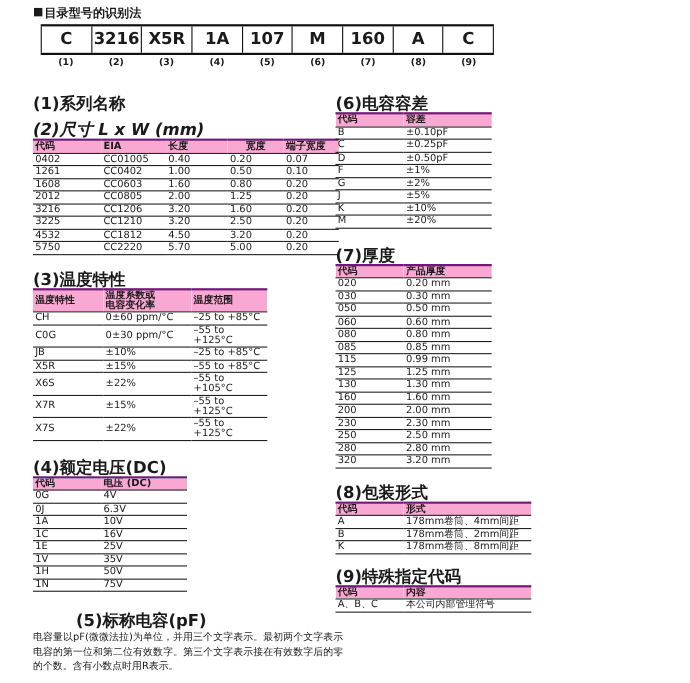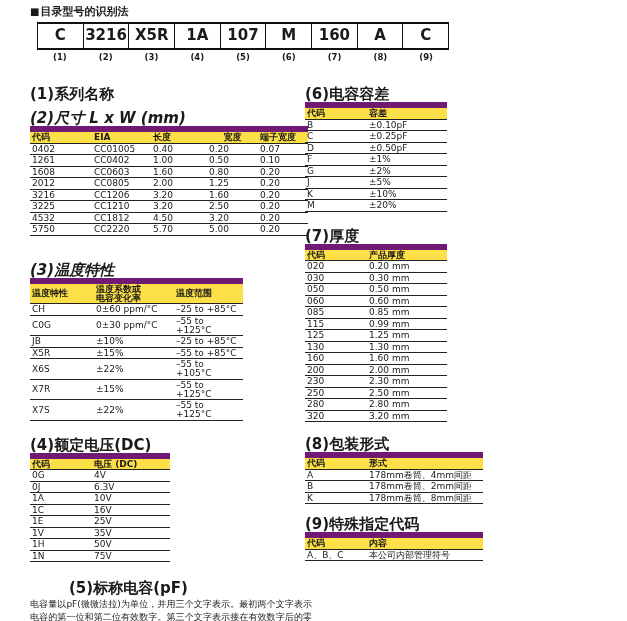--- a/index.html
+++ b/index.html
@@ -21,31 +21,31 @@
   .col{position:absolute;top:84px;}
   .col-left{left:30px;width:282px;}
   .col-right{left:305px;width:287px;}
   .heading{font-size:15px;font-weight:bold;line-height:12px;}
   
   table.t{border-collapse:collapse;table-layout:fixed;font-size:9px;margin-top:2px;}
   table.t th,table.t td{
     text-align:left;padding:1px 2px 0.5px 2px;line-height:9px;
     border-bottom:1px solid #222;white-space:pre-line;overflow:hidden;
   }
-  table.t thead th{background:#fde047;border-top:6px solid #701a75;font-weight:bold;vertical-align:middle;}
+  table.t thead th{background:#f9a8d4;border-top:2px solid #701a75;font-weight:bold;vertical-align:middle;}
   .t-s2{width:278px;} .t-s2 th:nth-child(1){width:58px;} .t-s2 th:nth-child(2){width:55px;}
   .t-s2 th:nth-child(3){width:52px;} .t-s2 th:nth-child(4){width:47px;text-align:center;}
   .t-s3{width:213px;} .t-s3 th:nth-child(1){width:60px;} .t-s3 th:nth-child(2){width:76px;}
   .t-s4{width:140px;} .t-s4 th:nth-child(1){width:58px;}
   .t-s6{width:142px;} .t-s6 th:nth-child(1){width:58px;}
   .t-s7{width:142px;} .t-s7 th:nth-child(1){width:58px;}
   .t-s8{width:178px;} .t-s8 th:nth-child(1){width:58px;}
   .t-s9{width:178px;} .t-s9 th:nth-child(1){width:58px;}
   
-  .m-s2h{margin-top:12px;font-style:italic;} .m-s3h{margin-top:28px;font-style:italic;} .m-s4h{margin-top:18px;}
+  .m-s2h{margin-top:12px;font-style:italic;} .m-s3h{margin-top:16px;} .m-s4h{margin-top:18px;}
   .m-s5h{margin-top:20px;margin-left:39px;} .m-s6h{margin-top:4px;} .m-s7h{margin-top:18px;}
   .m-s8h{margin-top:16px;} .m-s9h{margin-top:14px;} .m-s1h{margin-top:4px;}
   .para{font-size:9px;line-height:13px;margin-top:4px;text-align:justify;}
 </style>
 </head>
 <body>
 
 <div class="title-row">
   <span class="marker">■</span>
   <span>目录型号的识别法</span>
@@ -312,20 +312,24 @@
         </tr>
         <tr>
           <td>050</td>
           <td>0.50 mm</td>
         </tr>
         <tr>
           <td>060</td>
           <td>0.60 mm</td>
         </tr>
         <tr>
+          <td>080</td>
+          <td>0.80 mm</td>
+        </tr>
+        <tr>
           <td>085</td>
           <td>0.85 mm</td>
         </tr>
         <tr>
           <td>115</td>
           <td>0.99 mm</td>
         </tr>
         <tr>
           <td>125</td>
           <td>1.25 mm</td>

